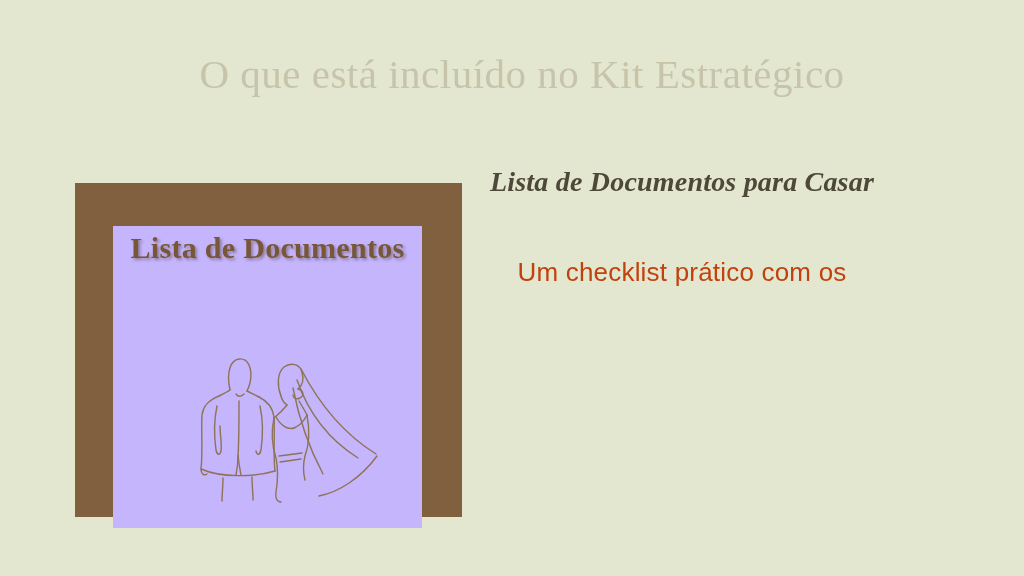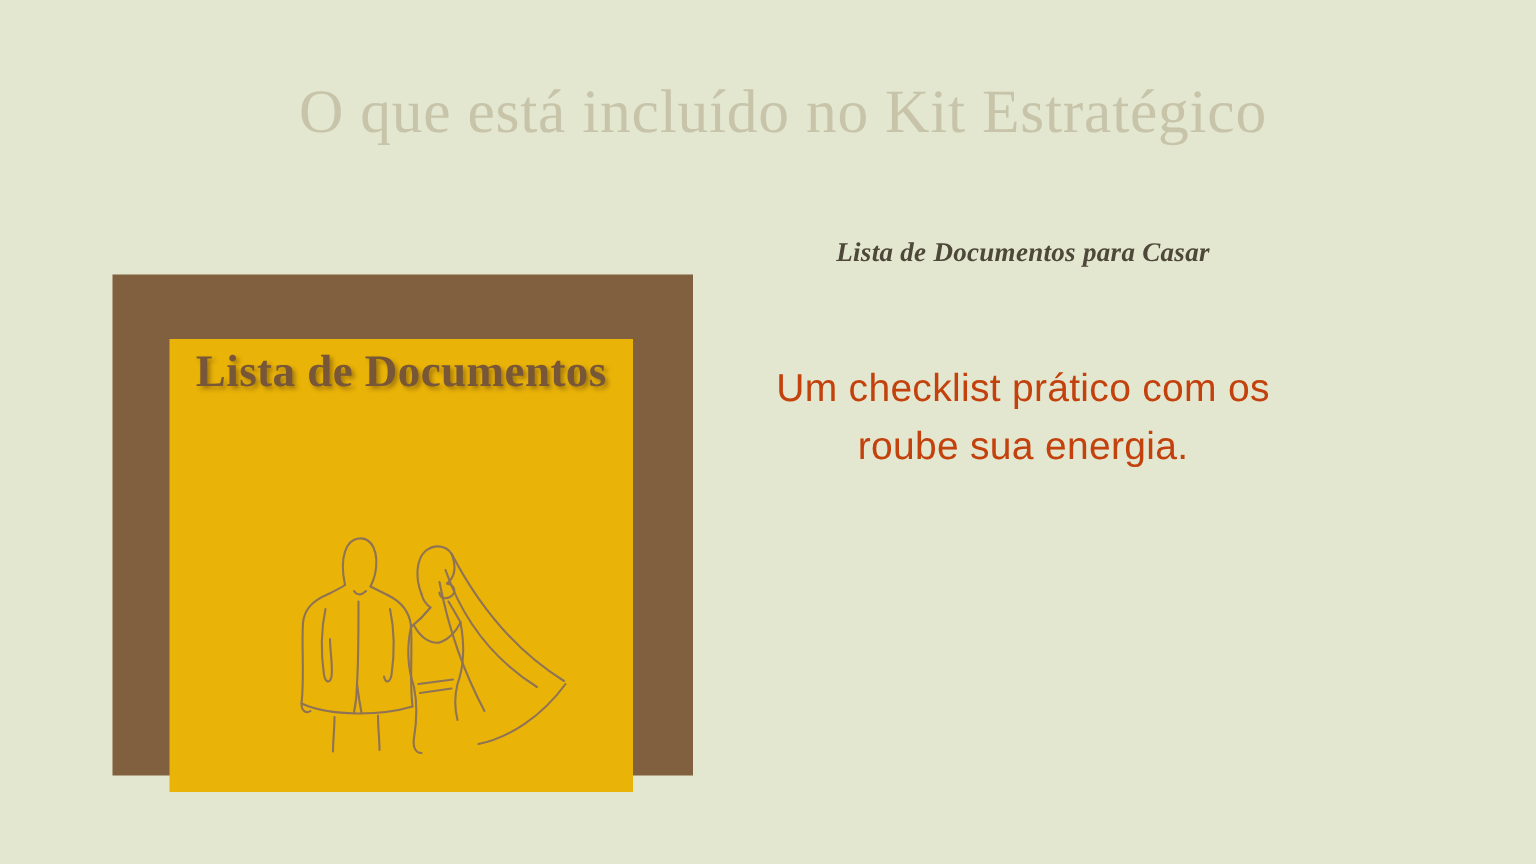--- a/index.html
+++ b/index.html
@@ -29,21 +29,21 @@
     position:absolute;
     left:75px;top:183px;
     width:387px;height:334px;
     background:#80603f;
     box-sizing:border-box;
     padding:17px 40px 15px 38px;
   }
   .card-panel{
     position:relative;
     width:100%;height:100%;
-    background:#eab308;
+    background:#c4b5fd;
   }
   .card-title{
     margin-top:26px;
     text-align:center;
     font-family:"Liberation Serif",serif;
     font-weight:700;
     font-size:30px;
     line-height:44px;
     color:#775738;
     text-shadow:2px 2px 3px rgba(62,40,20,0.40);
@@ -62,25 +62,25 @@
     stroke-linejoin:round;
   }
   
   .content-column{
     position:absolute;
     left:462px;top:150px;
     width:440px;
     text-align:center;
   }
   .content-heading{
-    margin:2px;
+    margin:16px;
     font-family:"Liberation Serif",serif;
     font-style:italic;
     font-weight:700;
-    font-size:18px;
+    font-size:28px;
     line-height:32px;
     color:#4d4839;
     letter-spacing:0.2px;
   }
   .content-body{
     margin-top:55px;
   }
   .body-line{
     font-size:26px;
     line-height:39px;
@@ -139,17 +139,16 @@
         <path d="M126,140 C146,136 168,122 184,100"></path>
       </svg>
 
     </div>
   </div>
 
   <div class="content-column">
     <h2 class="content-heading">Lista de Documentos para Casar</h2>
     <div class="content-body">
       <div class="body-line">Um checklist prático com os</div>
-      <div class="body-line">roube sua energia.</div>
     </div>
   </div>
 
 </div>
 
 </body></html>

